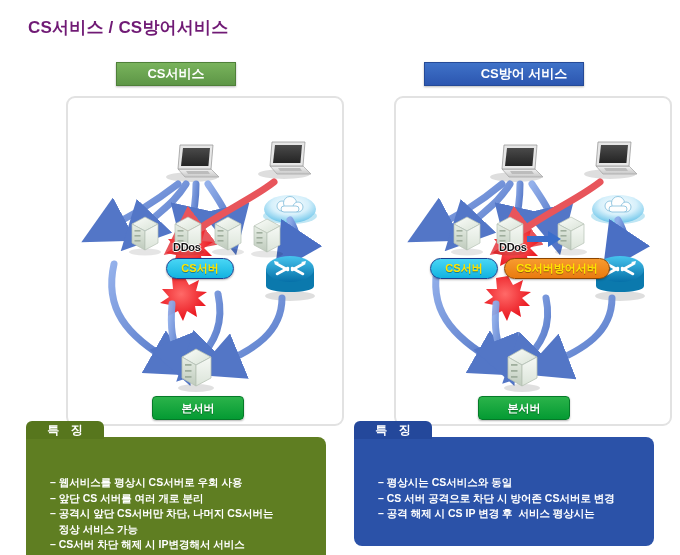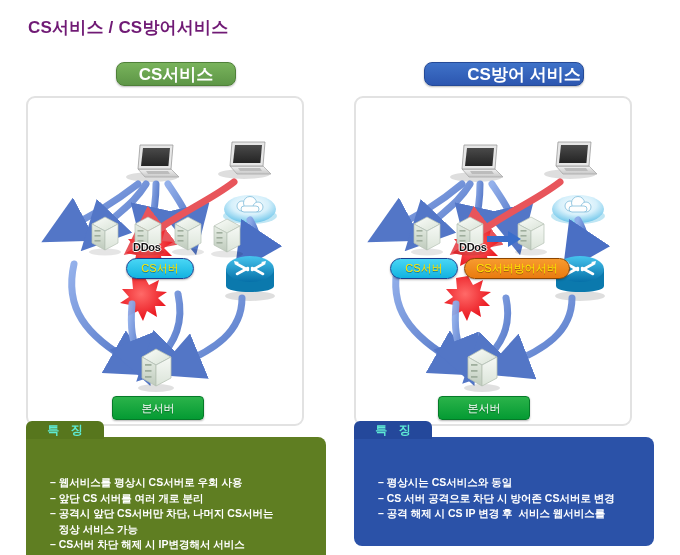--- a/index.html
+++ b/index.html
@@ -16,44 +16,44 @@
   }
 
   
   .col{position:absolute;top:62px;width:300px;}
   .col-left{left:26px;}
   .col-right{left:354px;}
 
   
   .hdr-pill{
     width:118px;height:22px;margin:0 auto;
-    border-radius:8px;
+    border-radius:0;
     display:flex;align-items:center;justify-content:center;
-    color:#ffffff;font-size:17px;font-weight:bold;
+    color:#ffffff;font-size:13px;font-weight:bold;
     box-shadow:0 1px 2px rgba(0,0,0,.28);
     white-space:nowrap;
   }
   .hdr-green{background:linear-gradient(#79b35c,#5d9646);border:1px solid #4f8039;}
   .hdr-blue{background:linear-gradient(#3f72c8,#2c56b0);border:1px solid #254a97;padding-left:40px;}
 
   
   .panel{
     position:relative;margin-top:10px;
     width:278px;height:330px;
     background:#ffffff;
     border:2px solid #e2e2e2;border-radius:9px;
-    box-sizing:border-box;overflow:hidden;
+    box-sizing:border-box;overflow:hidden;margin-left:40px;
   }
   .panel-svg{position:absolute;left:0;top:0;}
 
   
   .dlabel{
     position:absolute;
     display:flex;align-items:center;justify-content:center;
-    font-size:11px;font-weight:normal;
+    font-size:11px;font-weight:bold;
     border-radius:11px;white-space:nowrap;
     box-shadow:0 1px 2px rgba(0,0,0,.3);
   }
   .lbl-cs{
     background:linear-gradient(#49d6f5,#12b3e0);
     border:1.6px solid #1a3f8f;color:#ffe400;
     text-shadow:0 1px 0 rgba(0,0,0,.35);
   }
   .lbl-def{
     background:linear-gradient(#f79b2e,#e97b10);
@@ -80,21 +80,21 @@
     padding:26px 12px 12px 12px;
     color:#ffffff;
   }
   .feat-left{left:26px;top:437px;background:#5f7e22;}
   .feat-right{left:354px;top:437px;background:#2b52a8;}
   .feat-tab{
     position:absolute;left:0;top:-16px;
     width:78px;height:18px;
     border-radius:6px 6px 0 0;
     display:flex;align-items:center;justify-content:center;
-    color:#5eead4;font-size:12px;font-weight:bold;letter-spacing:4px;
+    color:#ffffff;font-size:12px;font-weight:bold;letter-spacing:4px;
     padding-left:4px;box-sizing:border-box;
   }
   .tab-left{background:#57761d;}
   .tab-right{background:#24489b;}
   .feat ul{margin:12px;padding:0;list-style:none;}
   .feat li{
     font-size:10.5px;font-weight:bold;line-height:15.5px;
     white-space:pre-wrap;
   }
 </style>
@@ -443,15 +443,15 @@
    정상 서비스 가능</li>
     <li>– CS서버 차단 해제 시 IP변경해서 서비스</li>
   </ul>
 </div>
 
 <div class="feat feat-right">
   <div class="feat-tab tab-right">특 징</div>
   <ul>
     <li>– 평상시는 CS서비스와 동일</li>
     <li>– CS 서버 공격으로 차단 시 방어존 CS서버로 변경</li>
-    <li>– 공격 해제 시 CS IP 변경 후  서비스 웹서비스를</li>
+    <li>– 공격 해제 시 CS IP 변경 후  서비스 평상시는</li>
   </ul>
 </div>
 
 </body></html>

